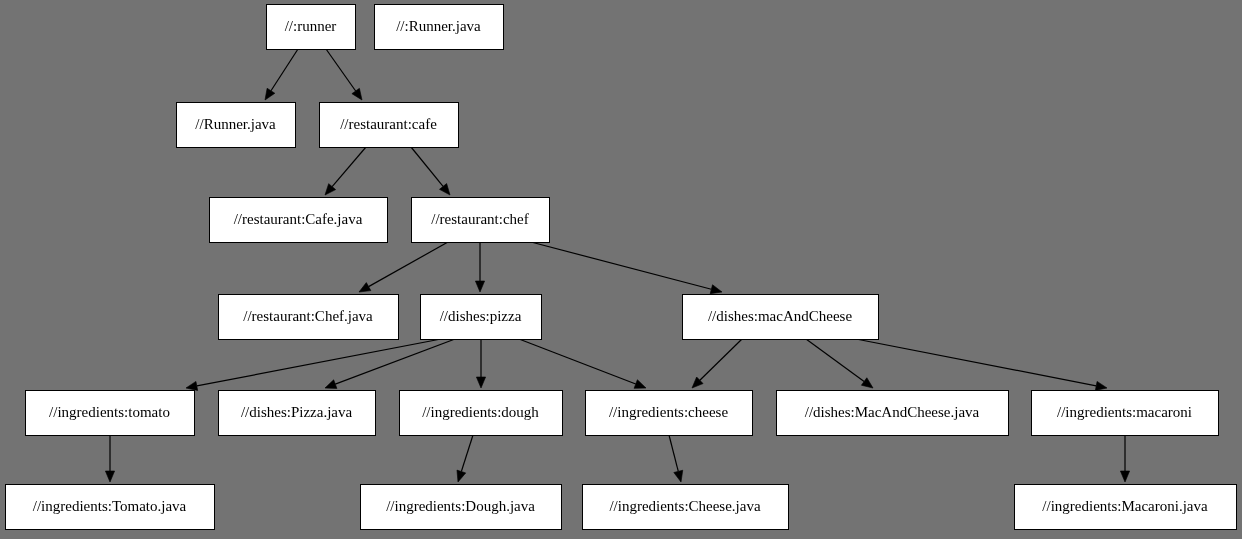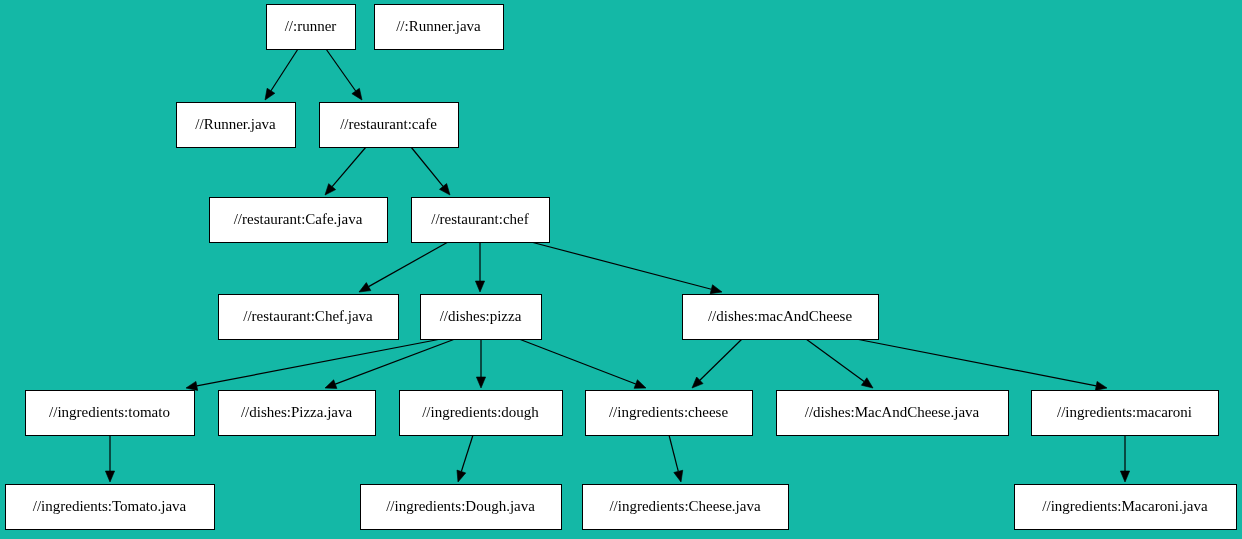--- a/index.html
+++ b/index.html
@@ -4,21 +4,21 @@
 <style>
   html, body {
     margin: 0;
     padding: 0;
     background: #ffffff;
   }
   #graph-root {
     position: relative;
     width: 1242px;
     height: 539px;
-    background: #14b8a6;
+    background: #737373;
     overflow: hidden;
     font-family: "Liberation Serif", "DejaVu Serif", serif;
   }
   #graph-svg {
     position: absolute;
     top: 0;
     left: 0;
     width: 1242px;
     height: 539px;
     display: block;

